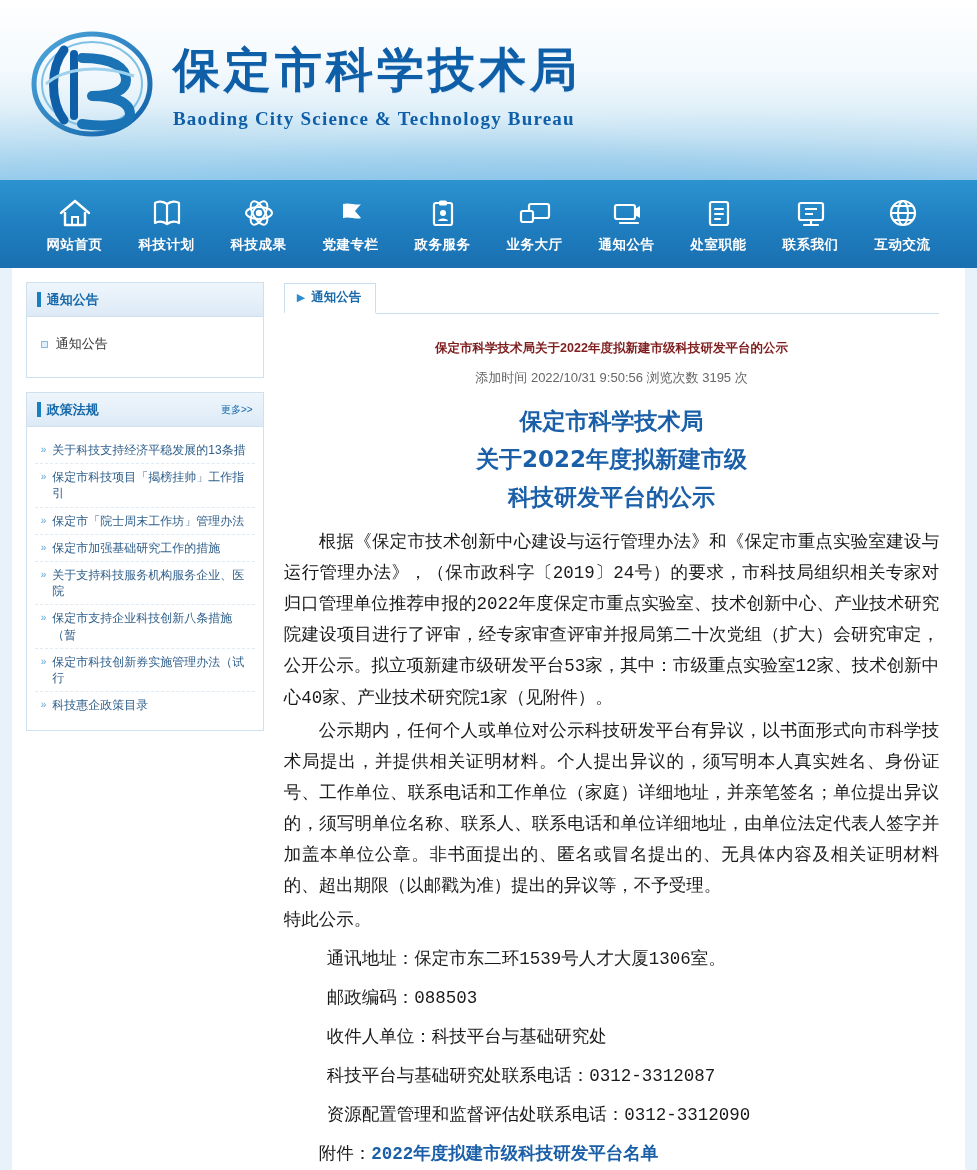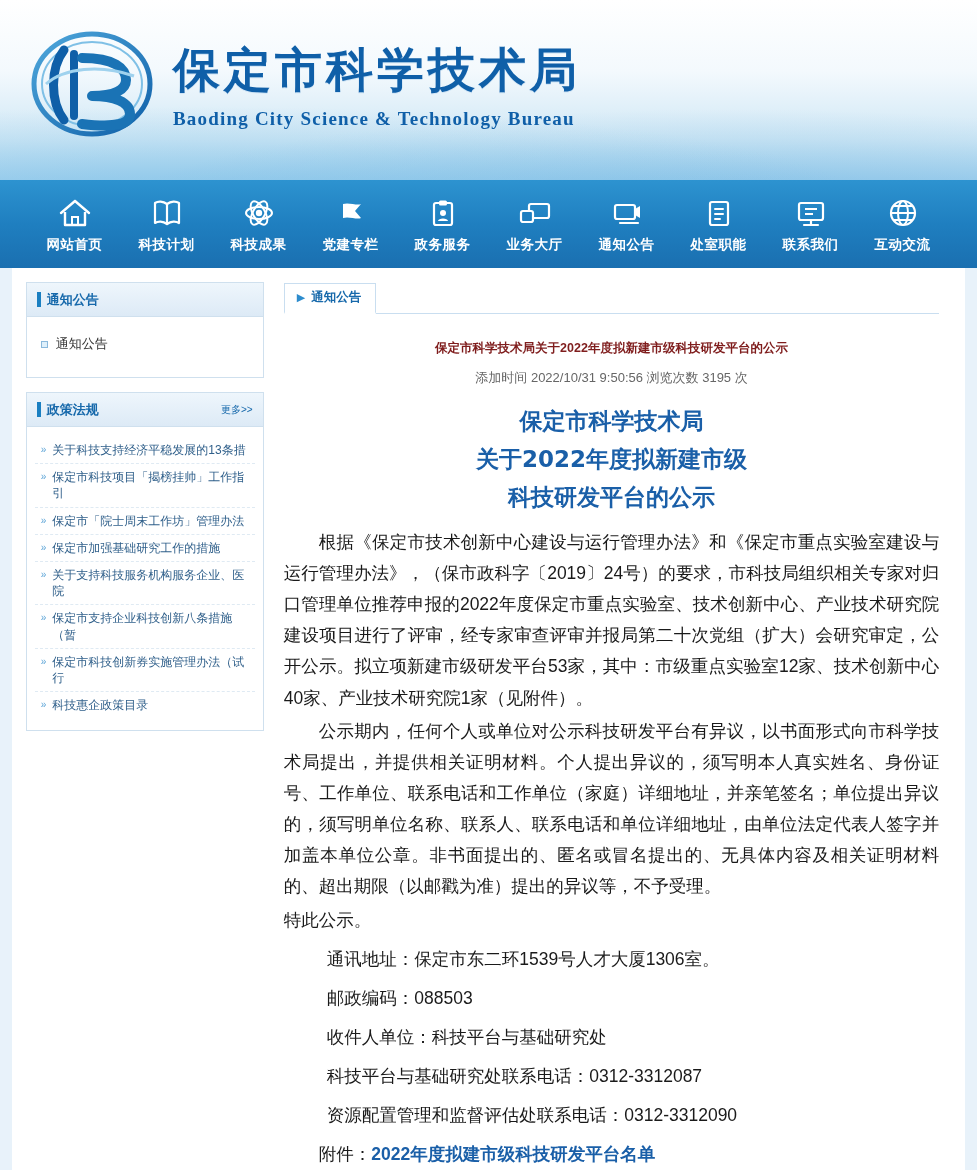--- a/index.html
+++ b/index.html
@@ -124,21 +124,21 @@
   .doc-meta {
     text-align:center; font-size:13px; color:#666; padding:12px 0 10px 0;
   }
 
   .doc-title {
     text-align:center; color:#1a5fa8; font-weight:bold;
     font-size:23px; line-height:1.65; padding: 6px 40px 10px 40px;
     font-family:"DejaVu Sans","Liberation Sans",sans-serif;
   }
   .doc-body { font-size:17.5px; color:#1a1a1a; line-height:1.78; text-align:justify; }
-  .doc-body p { margin: 0 0 2px 0; text-indent: 2em; }
+  .doc-body p { margin: 0 0 2px 0; text-indent: 2em; font-family: Liberation Mono, monospace; }
   .doc-body p.noindent { text-indent:0; }
   .doc-body p.addr { text-indent: 2em; margin:8px; }
   .attach-line { text-indent:2em; margin-top:2px; }
   .attach-link { color:#1a5fa8; font-weight:bold; cursor:pointer; }
   .attach-label { color:#1a1a1a; }
 </style>
 </head>
 <body>
 
 <div class="page">

